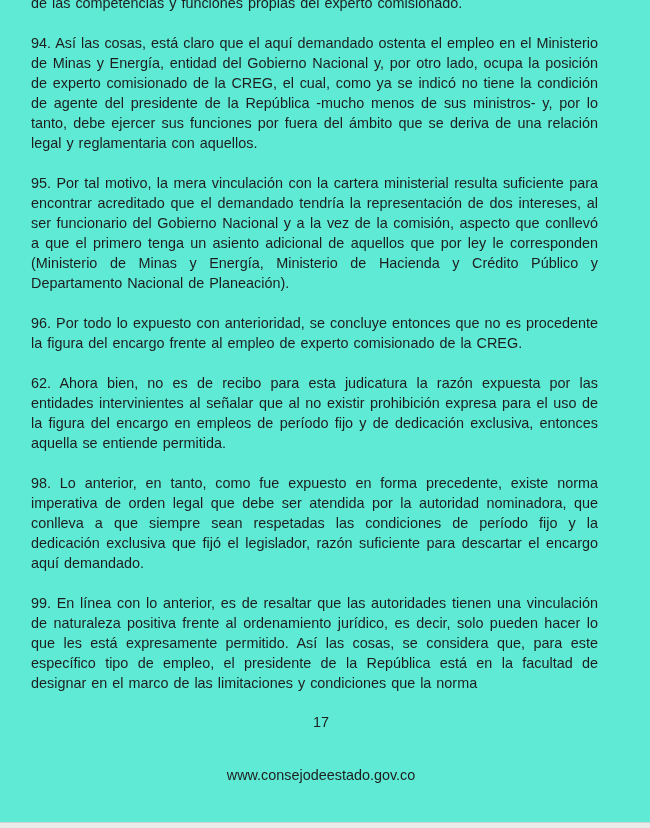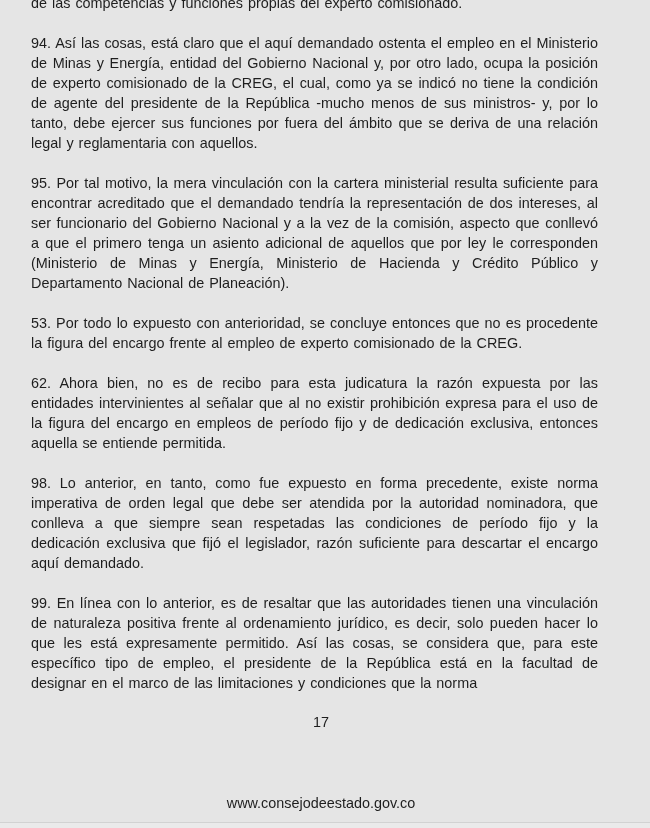--- a/index.html
+++ b/index.html
@@ -5,21 +5,21 @@
   html, body {
     margin: 0;
     padding: 0;
     background: #ffffff;
   }
   .viewport {
     position: relative;
     width: 650px;
     height: 828px;
     overflow: hidden;
-    background: #e5e5e5;
+    background: #5eead4;
     font-family: "Liberation Sans", "DejaVu Sans", sans-serif;
     color: #1e1e1e;
   }
   .page-content {
     position: absolute;
     top: 0;
     left: 0;
     width: 650px;
     padding-left: 31px;
     padding-right: 52px;
@@ -39,42 +39,42 @@
   .footer {
     position: absolute;
     left: 44px;
     right: 52px;
     text-align: center;
     font-size: 14.4px;
     line-height: 20px;
   }
   .footer.page-num   { top: 712px; }
   .footer.addr       { top: 744px; }
-  .footer.site       { top: 765px; margin-top: 28px; }
+  .footer.site       { top: 765px; }
   .page-gap {
     position: absolute;
     left: 0;
     bottom: 0;
     width: 650px;
     height: 6px;
     background: #eaeaea;
     border-top: 1px solid #d2d2d2;
     box-sizing: border-box;
   }
 </style>
 </head>
 <body>
 
 <div class="viewport">
 
   <div class="page-content">
     <p class="continued">de las competencias y funciones propias del experto comisionado.</p>
     <p>94. Así las cosas, está claro que el aquí demandado ostenta el empleo en el Ministerio de Minas y Energía, entidad del Gobierno Nacional y, por otro lado, ocupa la posición de experto comisionado de la CREG, el cual, como ya se indicó no tiene la condición de agente del presidente de la República -mucho menos de sus ministros- y, por lo tanto, debe ejercer sus funciones por fuera del ámbito que se deriva de una relación legal y reglamentaria con aquellos.</p>
     <p>95. Por tal motivo, la mera vinculación con la cartera ministerial resulta suficiente para encontrar acreditado que el demandado tendría la representación de dos intereses, al ser funcionario del Gobierno Nacional y a la vez de la comisión, aspecto que conllevó a que el primero tenga un asiento adicional de aquellos que por ley le corresponden (Ministerio de Minas y Energía, Ministerio de Hacienda y Crédito Público y Departamento Nacional de Planeación).</p>
-    <p>53. Por todo lo expuesto con anterioridad, se concluye entonces que no es procedente la figura del encargo frente al empleo de experto comisionado de la CREG.</p>
+    <p>96. Por todo lo expuesto con anterioridad, se concluye entonces que no es procedente la figura del encargo frente al empleo de experto comisionado de la CREG.</p>
     <p>62. Ahora bien, no es de recibo para esta judicatura la razón expuesta por las entidades intervinientes al señalar que al no existir prohibición expresa para el uso de la figura del encargo en empleos de período fijo y de dedicación exclusiva, entonces aquella se entiende permitida.</p>
     <p>98. Lo anterior, en tanto, como fue expuesto en forma precedente, existe norma imperativa de orden legal que debe ser atendida por la autoridad nominadora, que conlleva a que siempre sean respetadas las condiciones de período fijo y la dedicación exclusiva que fijó el legislador, razón suficiente para descartar el encargo aquí demandado.</p>
     <p>99. En línea con lo anterior, es de resaltar que las autoridades tienen una vinculación de naturaleza positiva frente al ordenamiento jurídico, es decir, solo pueden hacer lo que les está expresamente permitido. Así las cosas, se considera que, para este específico tipo de empleo, el presidente de la República está en la facultad de designar en el marco de las limitaciones y condiciones que la norma</p>
   </div>
 
   <div class="footer page-num">17</div>
 
 
   <div class="footer site">www.consejodeestado.gov.co</div>
 

